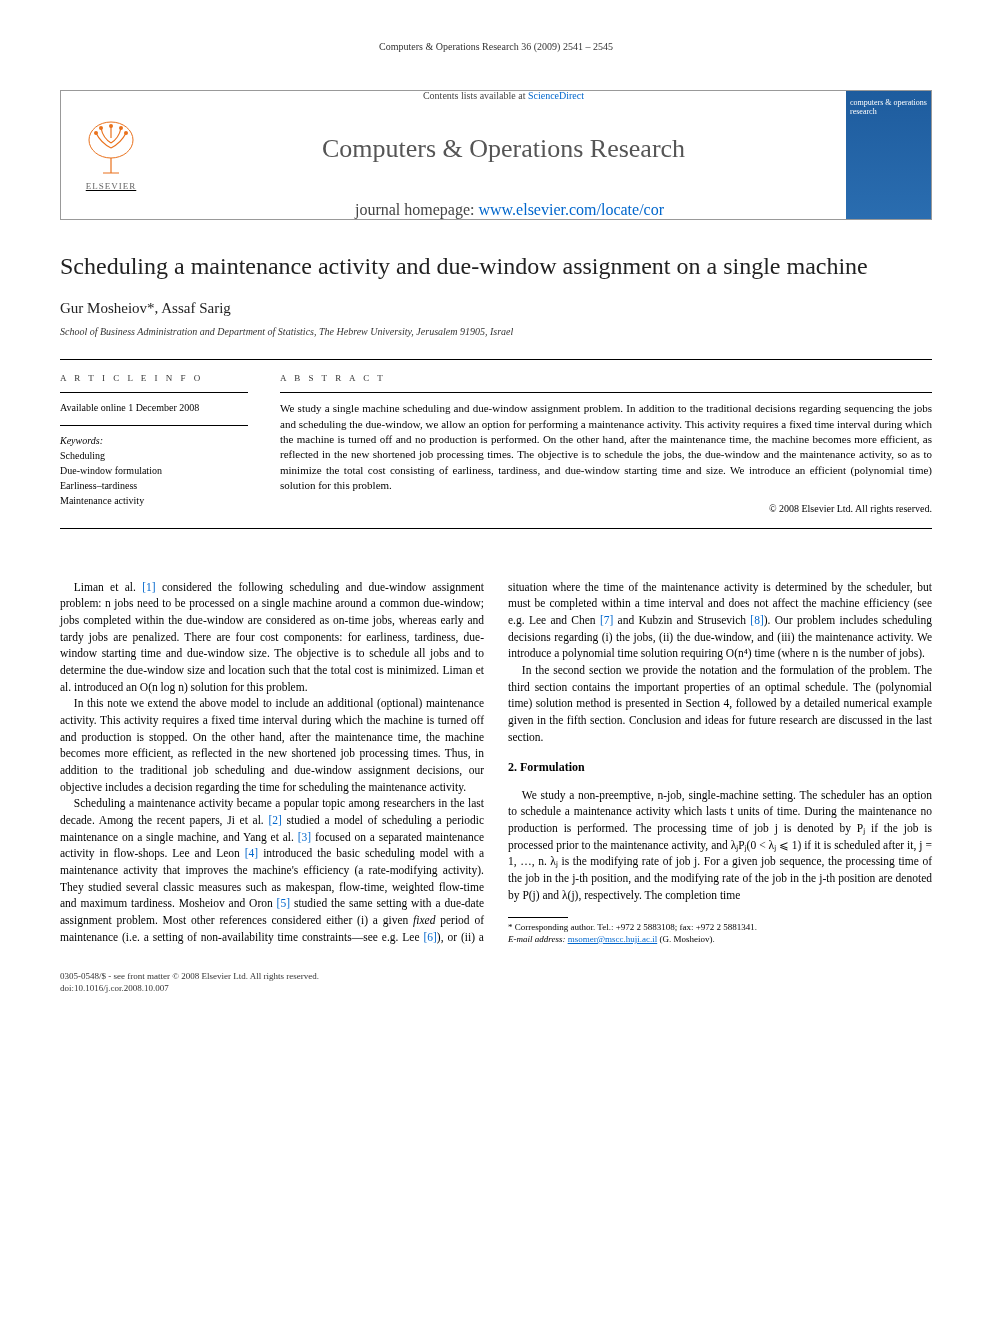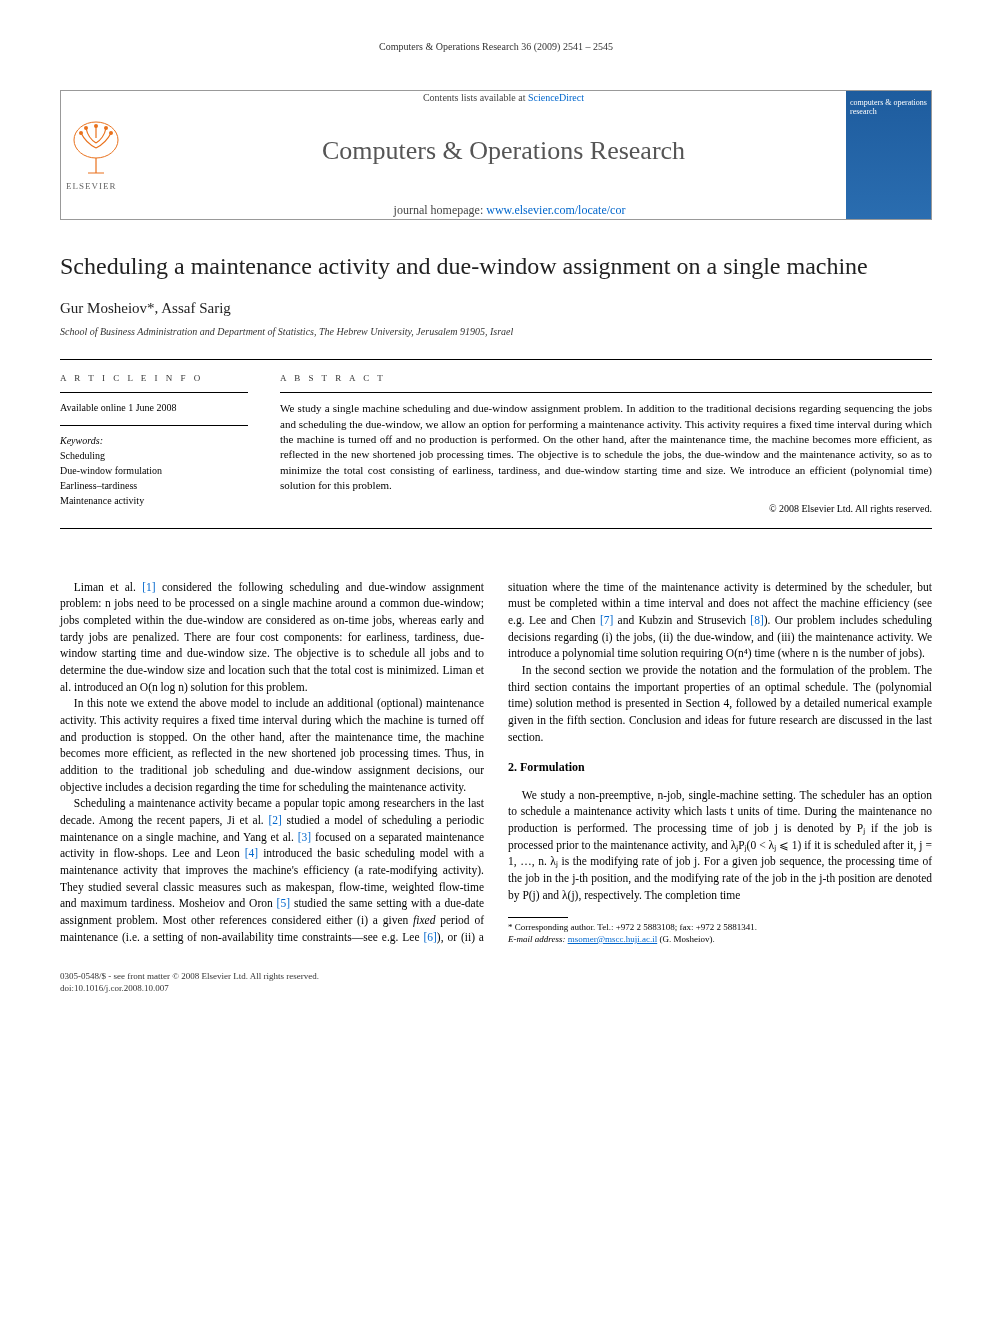--- a/index.html
+++ b/index.html
@@ -23,24 +23,25 @@
     border: 1px solid #999;
     display: flex;
     align-items: stretch;
     height: 130px;
     margin-bottom: 20px;
   }
   .journal-box .logo {
     width: 100px;
     display: flex;
     flex-direction: column;
-    align-items: flex-start;
+    align-items: center;
     justify-content: center;
     border-right: none;
     padding: 5px;
+    text-decoration: underline;
   }
   .journal-box .logo .tree {
     width: 60px; height: 60px;
     color: #e9711c;
   }
   .journal-box .logo .elsevier-text {
     font-size: 9px;
     color: #666;
     text-align: center;
     letter-spacing: 1px;
@@ -61,21 +62,21 @@
     margin-bottom: 10px;
   }
   .journal-box .contents-line a { color: #0066cc; text-decoration: none; }
   .journal-box .journal-name {
     font-size: 26px;
     color: #555;
     font-family: 'Palatino Linotype', Georgia, serif;
     margin-bottom: 14px;
   }
   .journal-box .homepage-line {
-    font-size: 12px;
+    font-size: 16px;
     color: #444;
     margin-left: 12px;
   }
   .journal-box .homepage-line a { color: #0066cc; text-decoration: none; }
   .journal-box .cover {
     width: 85px;
     background: linear-gradient(to bottom, #1e5c9e 0%, #2a6db0 100%);
     display: flex;
     flex-direction: column;
     align-items: center;
@@ -232,21 +233,21 @@
 </div>
 
 <h1 class="article-title">Scheduling a maintenance activity and due-window assignment on a single machine</h1>
 <div class="authors">Gur Mosheiov*, Assaf Sarig</div>
 <div class="affiliation">School of Business Administration and Department of Statistics, The Hebrew University, Jerusalem 91905, Israel</div>
 
 <div class="info-abstract">
   <div class="article-info">
     <div class="heading">A R T I C L E   I N F O</div>
     <hr>
-    <div class="avail">Available online 1 June 2008</div>
+    <div class="avail">Available online 1 December 2008</div>
     <hr>
     <div class="kw-heading">Keywords:</div>
     <span class="kw">Scheduling</span>
     <span class="kw">Due-window formulation</span>
     <span class="kw">Earliness–tardiness</span>
     <span class="kw">Maintenance activity</span>
   </div>
   <div class="abstract">
     <div class="heading">A B S T R A C T</div>
     <hr>

